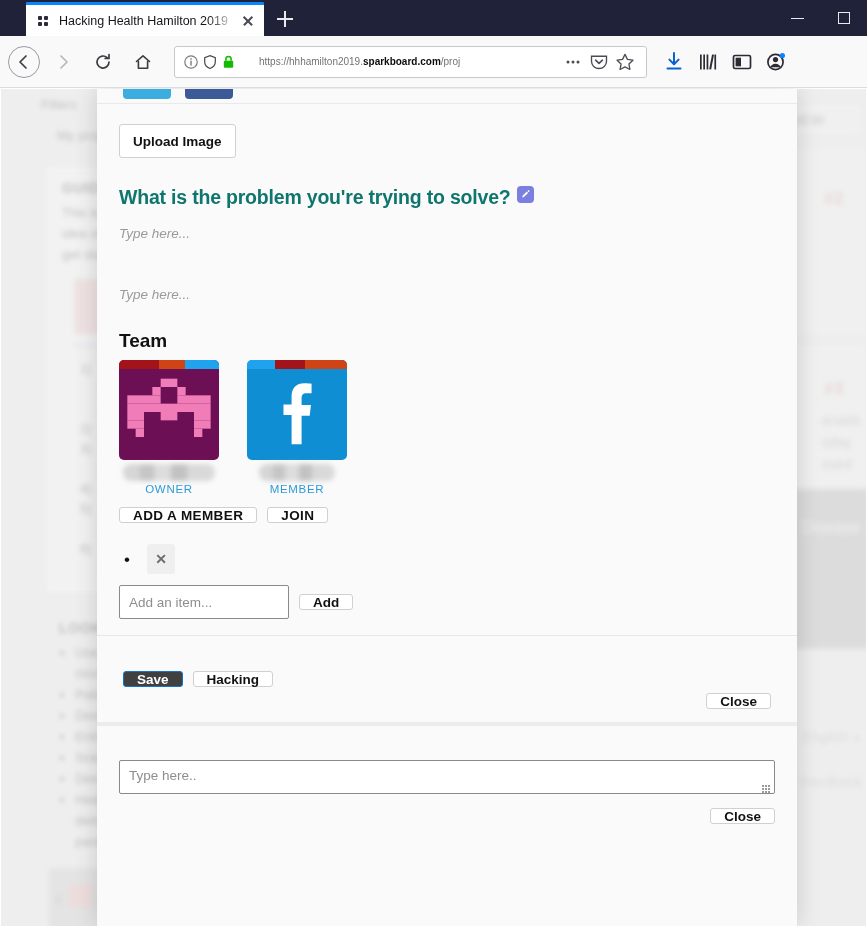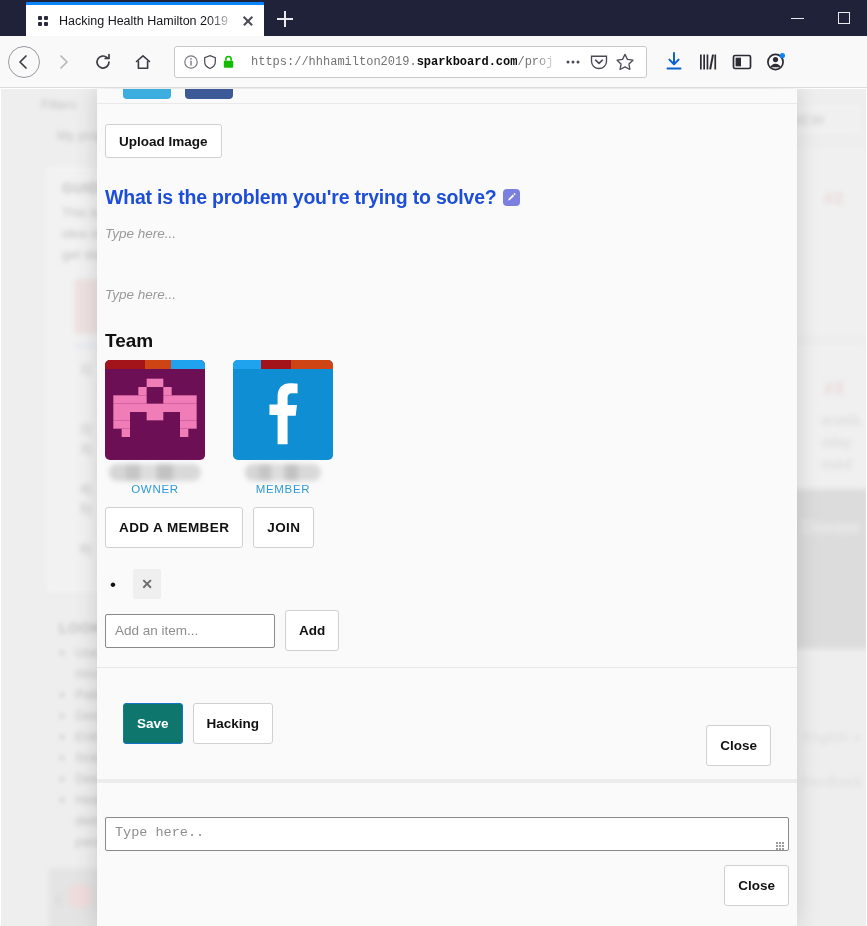--- a/index.html
+++ b/index.html
@@ -74,25 +74,24 @@
     border: 1.4px solid #9a9aa2; border-radius: 50%;
     width: 32px; height: 32px; margin-left: 8px; flex: 0 0 32px; position: relative;
   }
   .urlbar {
     flex: 1 1 auto; height: 32px; margin: 0 10px 0 14px;
     background: #ffffff; border: 1px solid #c9c9cd; border-radius: 3px;
     display: flex; align-items: center; padding: 0 8px;
     max-width: 473px;
   }
   .url-text {
-    flex: 1 1 auto; font-size: 12px; color: #737373; white-space: nowrap;
-    overflow: hidden; margin-left: 12px;
+    flex: 1 1 auto; font-size: 10px; color: #737373; white-space: nowrap;
+    overflow: hidden; margin-left: 20px;
     -webkit-mask-image: linear-gradient(to right, #000 92%, transparent 100%);
     mask-image: linear-gradient(to right, #000 92%, transparent 100%);
-    font-family: Liberation Mono, monospace;
   }
   .url-text b { color: #0c0c0d; font-weight: 700; }
   .url-icon { flex: 0 0 auto; margin-right: 3px; display:flex; align-items:center;}
   .urlb { width: 26px; height: 26px; flex: 0 0 26px; position: relative; }
   .toolbar-right { display: flex; align-items: center; margin-right: 8px; }
   .tbicon { width: 34px; height: 34px; position: relative; flex: 0 0 34px; }
 
   
   .bgpage {
     position: absolute; left: 1px; top: 89px; width: 865px; height: 837px;
@@ -109,41 +108,41 @@
   .bg-right { position: absolute; right: 0; top: 0; width: 130px; }
   .bg-num { color: #e8c7c7; font-size: 17px; font-weight: bold; letter-spacing: .5px; }
 
   
   .modal {
     position: absolute; left: 97px; top: 89px; width: 700px; height: 837px;
     background: #fafafa; overflow: hidden;
     box-shadow: 0 0 22px rgba(0,0,0,.16);
   }
   .modal-body { position: absolute; left: 0; top: 0; width: 700px; }
-  .pad { padding: 0 8px; }
+  .pad { padding: 0 22px; }
 
   .social-row { height: 14px; position: relative; }
   .soc { position: absolute; top: -38px; width: 48px; height: 48px; border-radius: 4px; }
   .soc.tw { left: 26px; background: #3badde; }
   .soc.fb { left: 88px; background: #3d5a98; }
   .hr { height: 1px; background: #e9e9e9; width: 100%; }
 
   .btn {
     display: inline-flex; align-items: center; justify-content: center;
     border: 1px solid #d0d0d0; background: #ffffff; color: #111;
     border-radius: 3px; font-size: 13.5px; font-weight: bold;
-    padding: 0 13px; height: 41px; font-family: "Liberation Sans", sans-serif;
+    padding: 0 13px; height: 16px; font-family: "Liberation Sans", sans-serif;
     white-space: nowrap;
   }
   .btn.caps { letter-spacing: .4px; font-weight: bold; }
-  .btn.primary { background: #0f766e; border-color: #1473c6; color: #fff; }
+  .btn.primary { background: #404040; border-color: #1473c6; color: #fff; }
 
   .q-title {
-    font-size: 19.5px; font-weight: bold; color: #1d4ed8; letter-spacing: -0.2px;
-    display: flex; align-items: center; gap: 6px;
+    font-size: 19.5px; font-weight: bold; color: #0f766e; letter-spacing: -0.2px;
+    display: flex; align-items: flex-start; gap: 6px;
   }
   .pencil {
     width: 17px; height: 17px; border-radius: 4px; background: #7b7fe0;
     display: inline-flex; align-items: center; justify-content: center;
     flex: 0 0 17px;
   }
   .placeholder-italic {
     font-size: 13.5px; color: #9a9a9a; font-style: italic;
   }
   .sec-title { font-size: 19px; font-weight: bold; color: #111; }
@@ -186,21 +185,21 @@
     border-top: 1px solid #e7e7e7; border-bottom: 4px solid #ececec;
     display: flex; align-items: center; padding: 13px 26px;
   }
   .qc-head { display: flex; align-items: flex-end; justify-content: space-between; }
   .notify-link {
     font-size: 12.5px; color: #6f6f6f; text-decoration: underline; white-space: nowrap;
   }
   .ta {
     width: 100%; height: 34px; border: 1px solid #8a8a8a; background: #fff;
     border-radius: 2px; font-size: 13.5px; color: #111; padding: 7px 9px;
-    font-family: Liberation Mono, monospace; resize: none; outline: none;
+    font-family: Liberation Sans, sans-serif; resize: none; outline: none;
     position: relative;
   }
   .ta::placeholder { color: #8e8e8e; }
   .ta-wrap { position: relative; }
   .ta-grip {
     position: absolute; right: 4px; bottom: 4px; width: 9px; height: 9px;
     background-image:
       radial-gradient(circle at 1px 1px, #9c9c9c 1px, transparent 1.2px);
     background-size: 3px 3px; pointer-events: none;
   }

